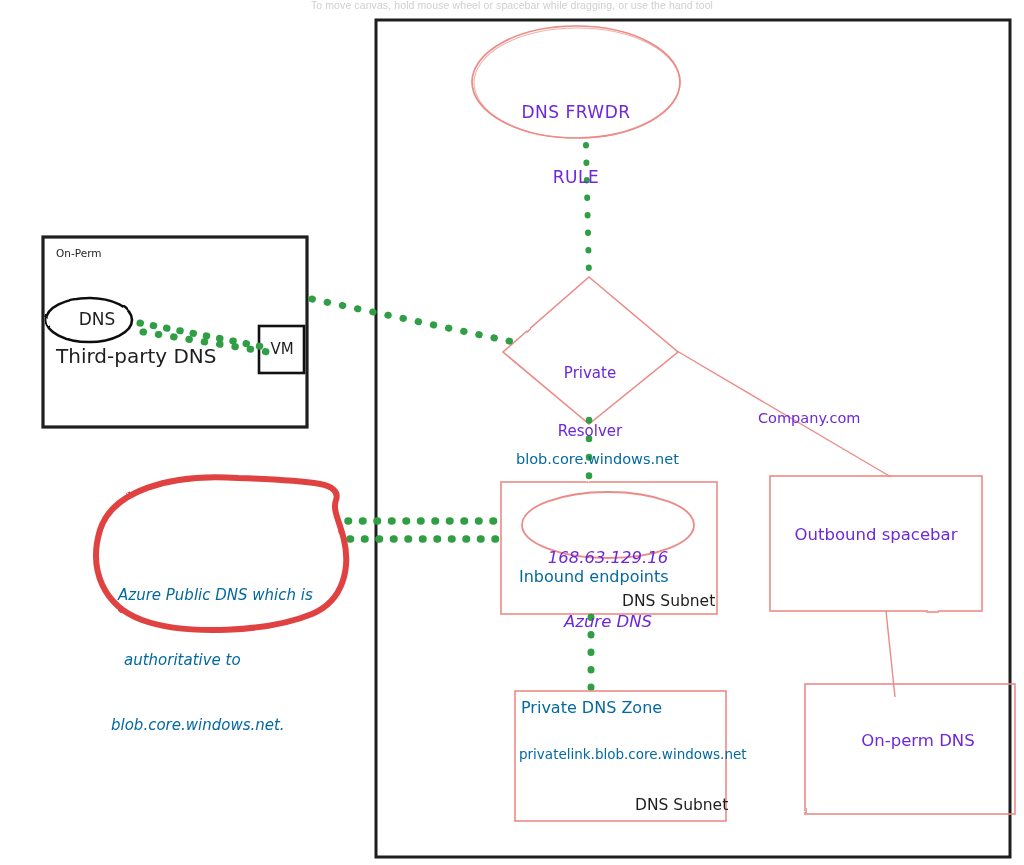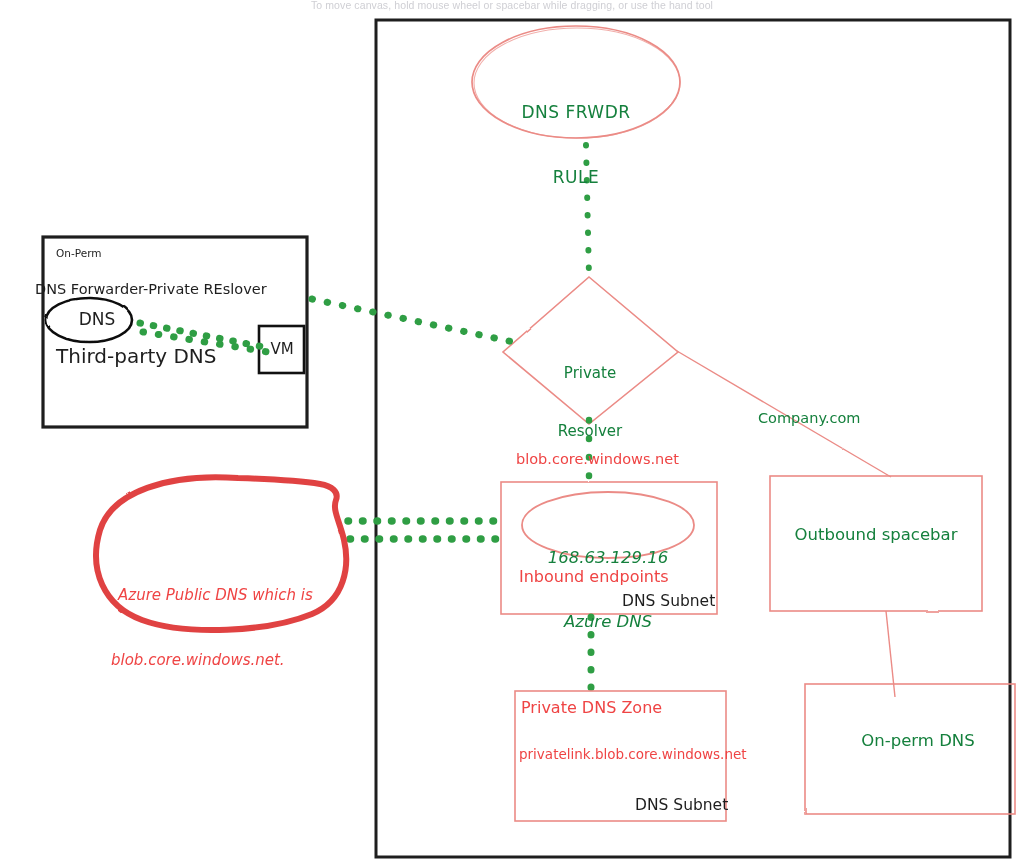--- a/index.html
+++ b/index.html
@@ -36,22 +36,22 @@
     height: 865px;
     overflow: visible;
   }
   .lbl {
     position: absolute;
     font-family: "DejaVu Sans", sans-serif;
     white-space: pre;
     line-height: 1.28;
     user-select: none;
   }
-  .red   { color: #15803d; }
-  .green { color: #ef4444; }
+  .red   { color: #6d28d9; }
+  .green { color: #0369a1; }
   .black { color: #1e1e1e; }
   .ctr   { text-align: center; transform: translateX(-50%); }
 </style>
 </head>
 <body>
 
 <div id="root">
 
   <div class="hint-bar">To move canvas, hold mouse wheel or spacebar while dragging, or use the hand tool</div>
 
@@ -160,21 +160,20 @@
     <div>RULE</div>
   </div>
 
   <div class="lbl red ctr" style="left:590px; top:326px; font-size:15px;">
     <div>Private</div>
     <div>Resolver</div>
   </div>
 
   <div class="lbl black" style="left:56px; top:247px; font-size:10.5px;">On-Perm</div>
 
-  <div class="lbl black" style="left:35px; top:280px; font-size:14.5px;">DNS Forwarder-Private REslover</div>
 
   <div class="lbl black ctr" style="left:89px; top:309px; font-size:17px;margin-left:8px;">DNS</div>
 
   <div class="lbl black" style="left:56px; top:344px; font-size:20px;">Third-party DNS</div>
 
   <div class="lbl black ctr" style="left:282px; top:340px; font-size:15px;">VM</div>
 
   <div class="lbl green" style="left:516px; top:450px; font-size:14.5px;">blob.core.windows.net</div>
 
   <div class="lbl red ctr" style="left:608px; top:505px; font-size:16.5px; font-style:italic;">
@@ -193,16 +192,17 @@
   <div class="lbl black" style="left:635px; top:796px; font-size:15.5px;">DNS Subnet</div>
 
   <div class="lbl red" style="left:758px; top:409px; font-size:14.5px;">Company.com</div>
 
   <div class="lbl red ctr" style="left:876px; top:524px; font-size:16.5px;">Outbound spacebar</div>
 
   <div class="lbl red ctr" style="left:918px; top:730px; font-size:16.5px;">On-perm DNS</div>
 
   <div class="lbl green" style="left:118px; top:541px; font-size:15px; line-height:1.45; font-style:italic;">
     <div>Azure Public DNS which is</div>
+    <div style="padding-left:6px;">authoritative to</div>
     <div style="margin-left:-7px;">blob.core.windows.net.</div>
   </div>
 
 </div>
 
 </body></html>

